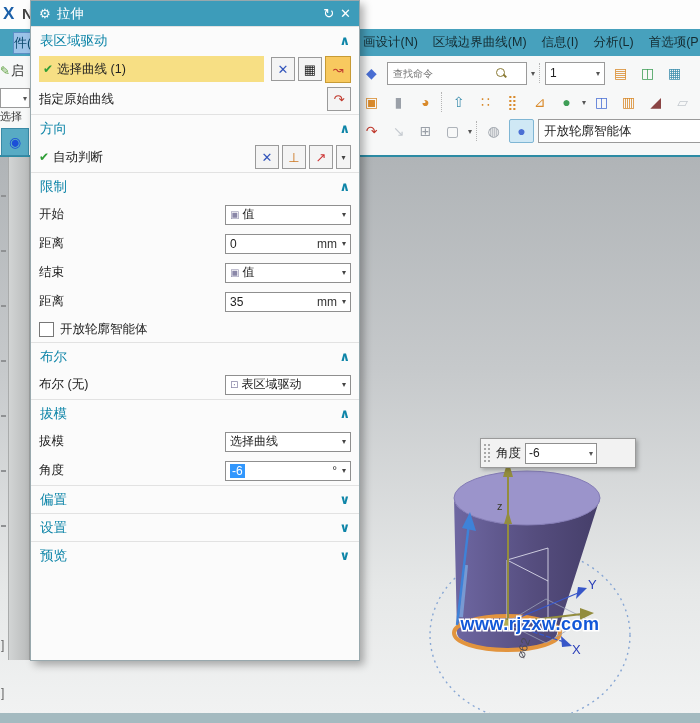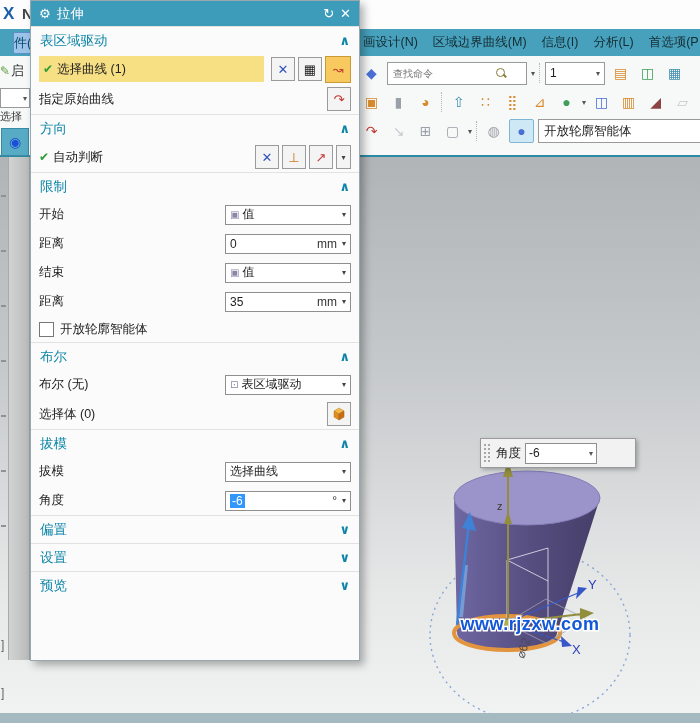--- a/index.html
+++ b/index.html
@@ -326,31 +326,20 @@
     </div>
     <div class="row">
       <span>布尔 (无)</span>
       <span class="dd">
         <span class="ic">⊡</span>
         <span>表区域驱动</span>
         <span class="sp"></span>
           <span class="caret">▾</span>
       </span>
     </div>
-    <div class="row" style="height:30px">
-      <span>选择体 (0)</span>
-      <span class="sp"></span>
-      <span class="ibtn">
-        <svg width="14" height="14" viewBox="0 0 14 14">
-          <polygon points="2,4 7,1 12,4 7,7" fill="#f7b84a" stroke="#b5801e" stroke-width="0.5"></polygon>
-          <polygon points="2,4 7,7 7,13 2,10" fill="#e08a1f" stroke="#b5801e" stroke-width="0.5"></polygon>
-          <polygon points="12,4 7,7 7,13 12,10" fill="#c96f12" stroke="#9c5a0e" stroke-width="0.5"></polygon>
-        </svg>
-      </span>
-    </div>
 
     <div class="sec">
       <span>拔模</span>
       <span class="chev">∧</span>
     </div>
     <div class="row">
       <span>拔模</span>
       <span class="dd">
         <span>选择曲线</span>
         <span class="sp"></span>

